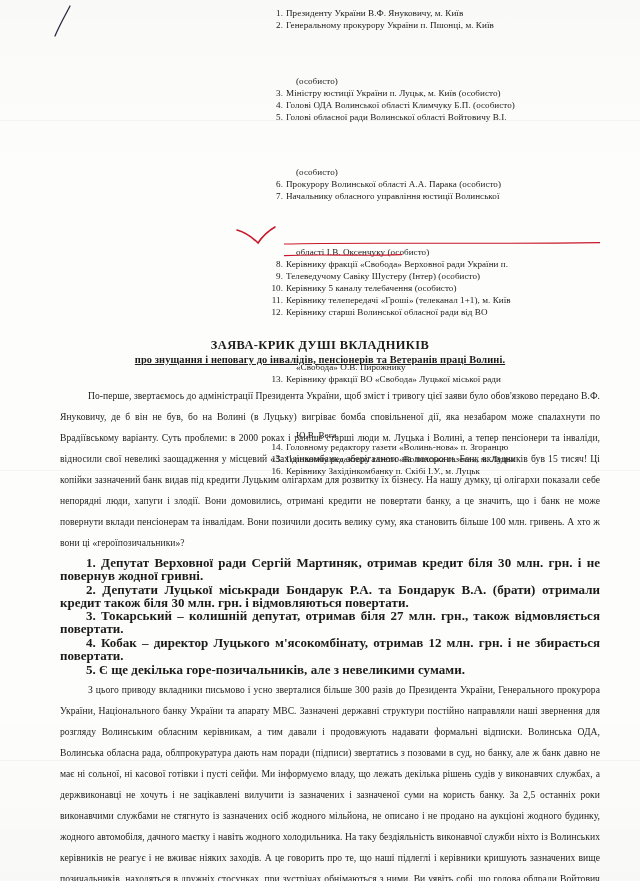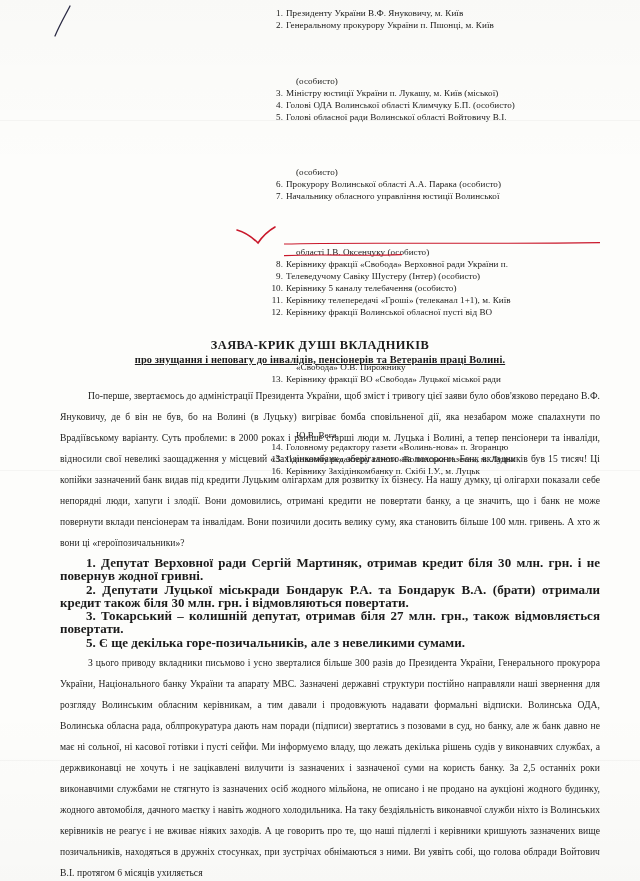--- a/index.html
+++ b/index.html
@@ -167,30 +167,30 @@
 <div class="page">
 
   <svg class="pen-slash" viewBox="0 0 22 34">
     <path d="M18 2 C14 10, 8 20, 3 32" stroke="#2b2b45" stroke-width="1.3" fill="none" stroke-linecap="round"></path>
   </svg>
 
   <div class="addr-block">
     <ol class="addr">
       <li><span class="num">1.</span><span>Президенту України  В.Ф. Януковичу, м. Київ</span></li>
       <li><span class="num">2.</span><span>Генеральному прокурору України п. Пшонці, м. Київ</span><span class="cont">(особисто)</span></li>
-      <li><span class="num">3.</span><span>Міністру юстиції України п. Лукашу, м. Київ (міської)</span></li>
+      <li><span class="num">3.</span><span>Міністру юстиції України п. Луцьк, м. Київ (особисто)</span></li>
       <li><span class="num">4.</span><span>Голові ОДА Волинської області Климчуку Б.П. (особисто)</span></li>
       <li><span class="num">5.</span><span>Голові обласної ради Волинської області Войтовичу В.І.</span><span class="cont">(особисто)</span></li>
       <li><span class="num">6.</span><span>Прокурору Волинської області А.А. Парака (особисто)</span></li>
       <li><span class="num">7.</span><span>Начальнику обласного управління юстиції Волинської</span><span class="cont">області І.В. Оксенчуку (особисто)</span></li>
       <li><span class="num">8.</span><span>Керівнику фракції «Свобода» Верховної ради України п.</span></li>
       <li><span class="num">9.</span><span>Телеведучому Савіку Шустеру (Інтер) (особисто)</span></li>
       <li><span class="num">10.</span><span>Керівнику 5 каналу телебачення (особисто)</span></li>
       <li><span class="num">11.</span><span>Керівнику телепередачі «Гроші» (телеканал 1+1), м. Київ</span></li>
-      <li><span class="num">12.</span><span>Керівнику фракції Волинської обласної пусті від ВО</span><span class="cont">«Свобода» О.В. Пирожнику</span></li>
+      <li><span class="num">12.</span><span>Керівнику старші Волинської обласної ради від ВО</span><span class="cont">«Свобода» О.В. Пирожнику</span></li>
       <li><span class="num">13.</span><span>Керівнику фракції ВО «Свобода» Луцької міської ради</span><span class="cont">Ю.В. Вега</span></li>
       <li><span class="num">14.</span><span>Головному редактору газети «Волинь-нова»  п. Згоранцю</span></li>
       <li><span class="num">15.</span><span>Головному редактору газети «Волинська газета», м. Луцьк</span></li>
       <li><span class="num">16.</span><span>Керівнику Західінкомбанку  п. Скібі І.У., м. Луцьк</span></li>
     </ol>
   </div>
 
   <svg class="red-check" viewBox="0 0 40 24">
     <path d="M1 6 C8 8, 16 13, 22 19 C26 13, 32 7, 39 3" stroke="#c9182b" stroke-width="1.6" fill="none" stroke-linecap="round"></path>
   </svg>
@@ -206,20 +206,21 @@
     <div class="title-sub">про знущання і неповагу до інвалідів, пенсіонерів та Ветеранів праці Волині.</div>
   </div>
 
   <div class="body-block">
     <p class="para">По-перше, звертаємось до адміністрації Президента України, щоб зміст і тривогу цієї заяви було обов'язково передано В.Ф. Януковичу, де б він не був, бо на Волині (в Луцьку) вигріває бомба сповільненої дії, яка незабаром може спалахнути по Врадіївському варіанту. Суть проблеми: в 2000 роках і раніше старші люди м. Луцька і Волині, а тепер пенсіонери та інваліди, відносили свої невеликі заощадження у місцевий «Західінкомбанк» зберігалного на похорони. Банк вкладників був 15 тисяч! Ці копійки зазначений банк видав під кредити Луцьким олігархам для розвитку їх бізнесу. На нашу думку, ці олігархи показали себе непорядні люди, хапуги і злодії. Вони домовились, отримані кредити не повертати банку, а це значить, що і банк не може повернути вклади пенсіонерам та інвалідам. Вони позичили досить велику суму, яка становить більше 100 млн. гривень. А хто ж вони ці «героїпозичальники»?</p>
 
     <ol class="claims">
       <li>1.  Депутат Верховної ради Сергій Мартиняк, отримав кредит біля 30 млн. грн. і не повернув жодної гривні.</li>
       <li>2.  Депутати Луцької міськради Бондарук Р.А. та Бондарук В.А. (брати) отримали кредит також біля 30 млн. грн. і відмовляються повертати.</li>
       <li>3.  Токарський – колишній депутат, отримав біля 27 млн. грн.,  також відмовляється повертати.</li>
+      <li>4.  Кобак – директор Луцького м'ясокомбінату, отримав 12 млн. грн. і не збирається повертати.</li>
       <li>5.  Є ще декілька горе-позичальників, але з невеликими сумами.</li>
     </ol>
 
     <div class="tail-block">
       <p class="para">З цього приводу вкладники письмово і усно зверталися більше 300 разів до Президента України, Генерального прокурора України, Національного банку України та апарату МВС. Зазначені державні структури постійно направляли наші звернення для розгляду Волинським обласним керівникам, а тим давали і продовжують надавати формальні відписки. Волинська ОДА, Волинська обласна рада, облпрокуратура дають нам поради (підписи) звертатись з позовами в суд, но банку, але ж банк давно не має ні сольної, ні касової готівки і пусті сейфи. Ми інформуємо владу, що лежать декілька рішень судів у виконавчих службах, а держвиконавці не хочуть і не зацікавлені вилучити із зазначених і зазначеної суми на користь банку. За 2,5 останніх роки виконавчими службами не стягнуто із зазначених осіб жодного мільйона, не описано і не продано на аукціоні жодного будинку, жодного автомобіля, дачного маєтку і навіть жодного холодильника. На таку бездіяльність виконавчої служби ніхто із Волинських керівників не реагує і не вживає ніяких заходів. А це говорить про те, що наші підлеглі і керівники кришують зазначених вище позичальників, находяться в дружніх стосунках, при зустрічах обнімаються з ними. Ви уявіть собі, що голова облради Войтович В.І. протягом 6 місяців ухиляється</p>
     </div>
   </div>
 
   <div class="band" style="top:120px"></div>
   <div class="band" style="top:470px"></div>

